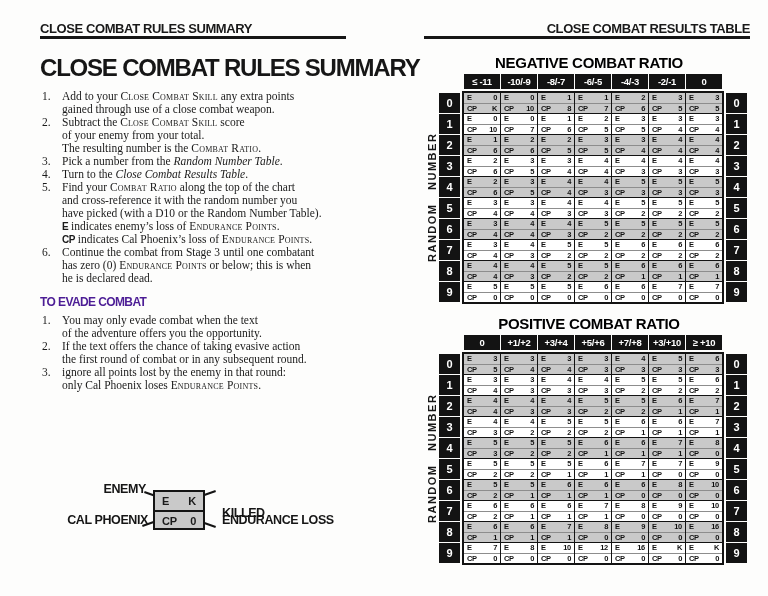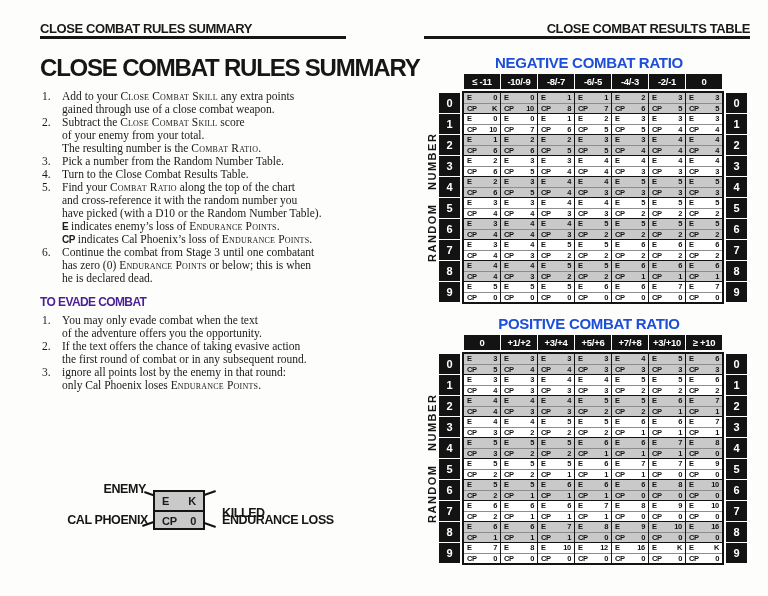--- a/index.html
+++ b/index.html
@@ -20,21 +20,21 @@
   
   h1.ptitle{position:absolute;top:54px;left:0;margin:0;font-family:"Liberation Sans",sans-serif;
      font-weight:bold;font-size:24px;letter-spacing:-1.2px;color:#161616;white-space:nowrap;}
   .rlist{position:absolute;left:2px;font-size:11.5px;line-height:13px;}
   #rules-list{top:90px;}
   #evade-list{top:314px;}
   .item{display:flex;}
   .num{width:20px;flex:0 0 20px;}
   .item-body{flex:1;}
   .st-sc{font-variant:small-caps;letter-spacing:0.2px;}
-  .st-i{}
+  .st-i{font-style:italic;}
   .st-b{font-family:"Liberation Sans",sans-serif;font-weight:bold;font-size:10px;letter-spacing:-0.5px;}
   h2.evade{position:absolute;top:295px;left:0;margin:0;font-family:"Liberation Sans",sans-serif;
      font-weight:bold;font-size:12px;letter-spacing:-0.6px;color:#4c1d95;}
 
   
   .legend{position:absolute;top:476px;left:0;width:330px;height:76px;}
   .lg-box{position:absolute;left:113px;top:14px;width:52px;height:40px;background:#c9c9c9;
           border:2px solid #141414;box-sizing:border-box;}
   .lg-row{height:18px;display:flex;justify-content:space-between;align-items:center;padding:0 7px;
           font-family:"Liberation Sans",sans-serif;font-weight:bold;font-size:11px;letter-spacing:-0.3px;}
@@ -48,21 +48,21 @@
   .lg-line{position:absolute;height:2px;width:12px;background:#141414;}
   .lg-l1{left:104px;top:17px;transform:rotate(20deg);}
   .lg-l2{left:164px;top:16px;transform:rotate(-20deg);}
   .lg-l3{left:102px;top:47px;transform:rotate(-20deg);}
   .lg-l4{left:164px;top:48px;transform:rotate(20deg);}
 
   
   #tables{position:absolute;top:54px;left:0;width:330px;}
   .tblock{position:relative;margin-bottom:11px;}
   .tbl-title{text-align:center;font-family:"Liberation Sans",sans-serif;font-weight:bold;
-             font-size:15px;letter-spacing:-0.3px;color:#1d4ed8;margin-bottom:3px;}
+             font-size:15px;letter-spacing:-0.3px;color:#000000;margin-bottom:3px;}
   .tbl-outer{display:flex;}
   .rot{width:15px;margin-top:17px;display:flex;align-items:center;justify-content:center;
        writing-mode:vertical-rl;transform:rotate(180deg);
        font-family:"Liberation Sans",sans-serif;font-weight:bold;font-size:11px;
        letter-spacing:1.5px;word-spacing:9px;color:#161616;}
   .hrow{display:flex;gap:1px;margin-left:25px;margin-bottom:2px;}
   .th{width:36px;height:15px;background:#131313;color:#fff;display:flex;align-items:center;
       justify-content:center;font-family:"Liberation Sans",sans-serif;font-weight:bold;
       font-size:9.5px;letter-spacing:-0.3px;}
   .bwrap{display:flex;}

